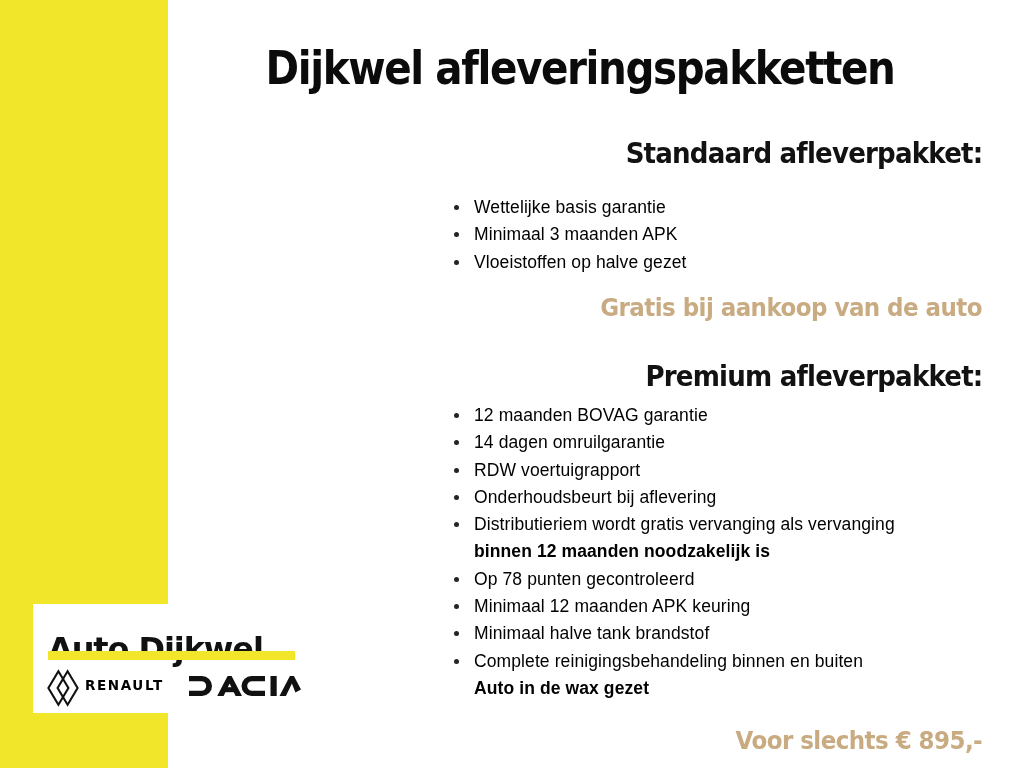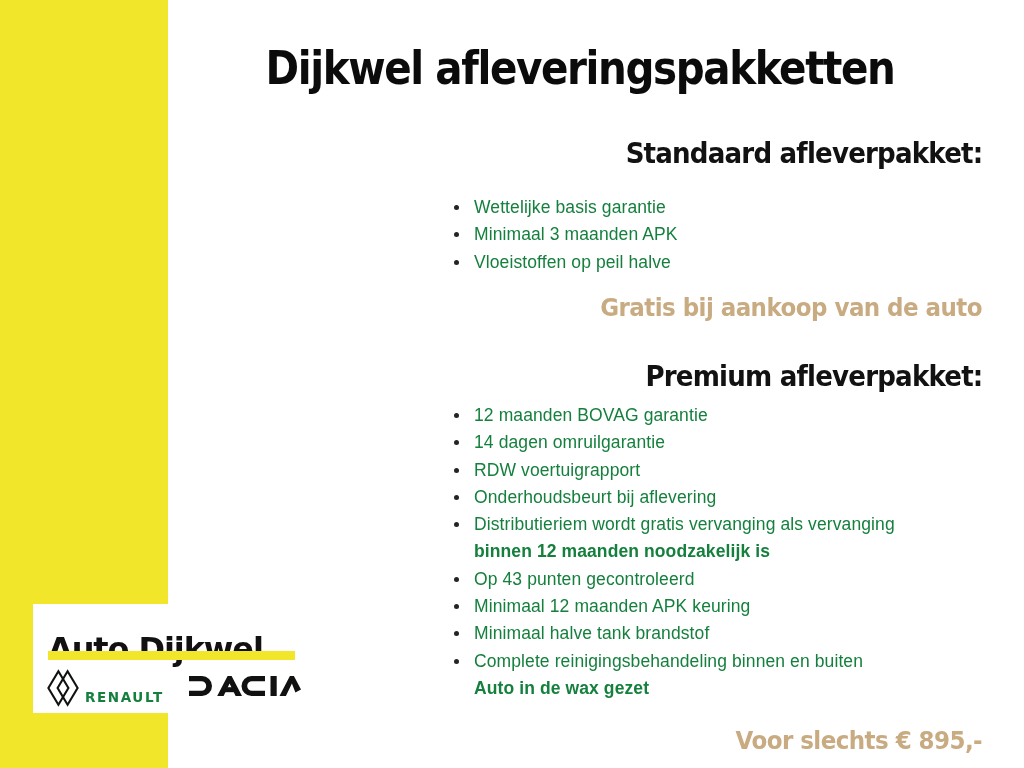--- a/index.html
+++ b/index.html
@@ -94,21 +94,21 @@
     list-style: none;
   }
   #list-standaard { top: 194px; }
   #list-premium   { top: 402px; }
 
   .feature-list li {
     position: relative;
     padding-left: 28px;
     font-size: 17.5px;
     line-height: 27.3px;
-    color: #15803d;
+    color: #000000;
     letter-spacing: 0.1px;
   }
   .feature-list li::before {
     content: "";
     position: absolute;
     left: 8px;
     top: 11px;
     width: 5px;
     height: 5px;
     border-radius: 50%;
@@ -156,26 +156,26 @@
     height: 44px;
   }
   #renault-icon {
     position: absolute;
     left: 4px;
     top: 3px;
   }
   #renault-label {
     position: absolute;
     left: 44px;
-    top: 23px;
+    top: 11px;
     font-family: "DejaVu Sans", sans-serif;
     font-weight: bold;
     font-size: 13.5px;
     letter-spacing: 1.6px;
-    color: #15803d;
+    color: #000000;
     white-space: nowrap;
   }
   #dacia-icon {
     position: absolute;
     left: 146px;
     top: 8px;
   }
 </style>
 </head>
 <body>
@@ -189,21 +189,21 @@
   <h2 id="heading-standaard" class="section-heading">Standaard afleverpakket:</h2>
 
   <ul id="list-standaard" class="feature-list">
     <li>
       <span>Wettelijke basis garantie</span>
     </li>
     <li>
       <span>Minimaal 3 maanden APK</span>
     </li>
     <li>
-      <span>Vloeistoffen op peil halve</span>
+      <span>Vloeistoffen op halve gezet</span>
     </li>
   </ul>
 
   <div id="promo-free" class="promo-line">Gratis bij aankoop van de auto</div>
 
   <h2 id="heading-premium" class="section-heading">Premium afleverpakket:</h2>
 
   <ul id="list-premium" class="feature-list">
     <li>
       <span>12 maanden BOVAG garantie</span>
@@ -215,21 +215,21 @@
       <span>RDW voertuigrapport</span>
     </li>
     <li>
       <span>Onderhoudsbeurt bij aflevering</span>
     </li>
     <li>
       <span>Distributieriem wordt gratis vervanging als vervanging</span>
       <span class="wrap-line">binnen 12 maanden noodzakelijk is</span>
     </li>
     <li>
-      <span>Op 43 punten gecontroleerd</span>
+      <span>Op 78 punten gecontroleerd</span>
     </li>
     <li>
       <span>Minimaal 12 maanden APK keuring</span>
     </li>
     <li>
       <span>Minimaal halve tank brandstof</span>
     </li>
     <li>
       <span>Complete reinigingsbehandeling binnen en buiten</span>
       <span class="wrap-line">Auto in de wax gezet</span>

